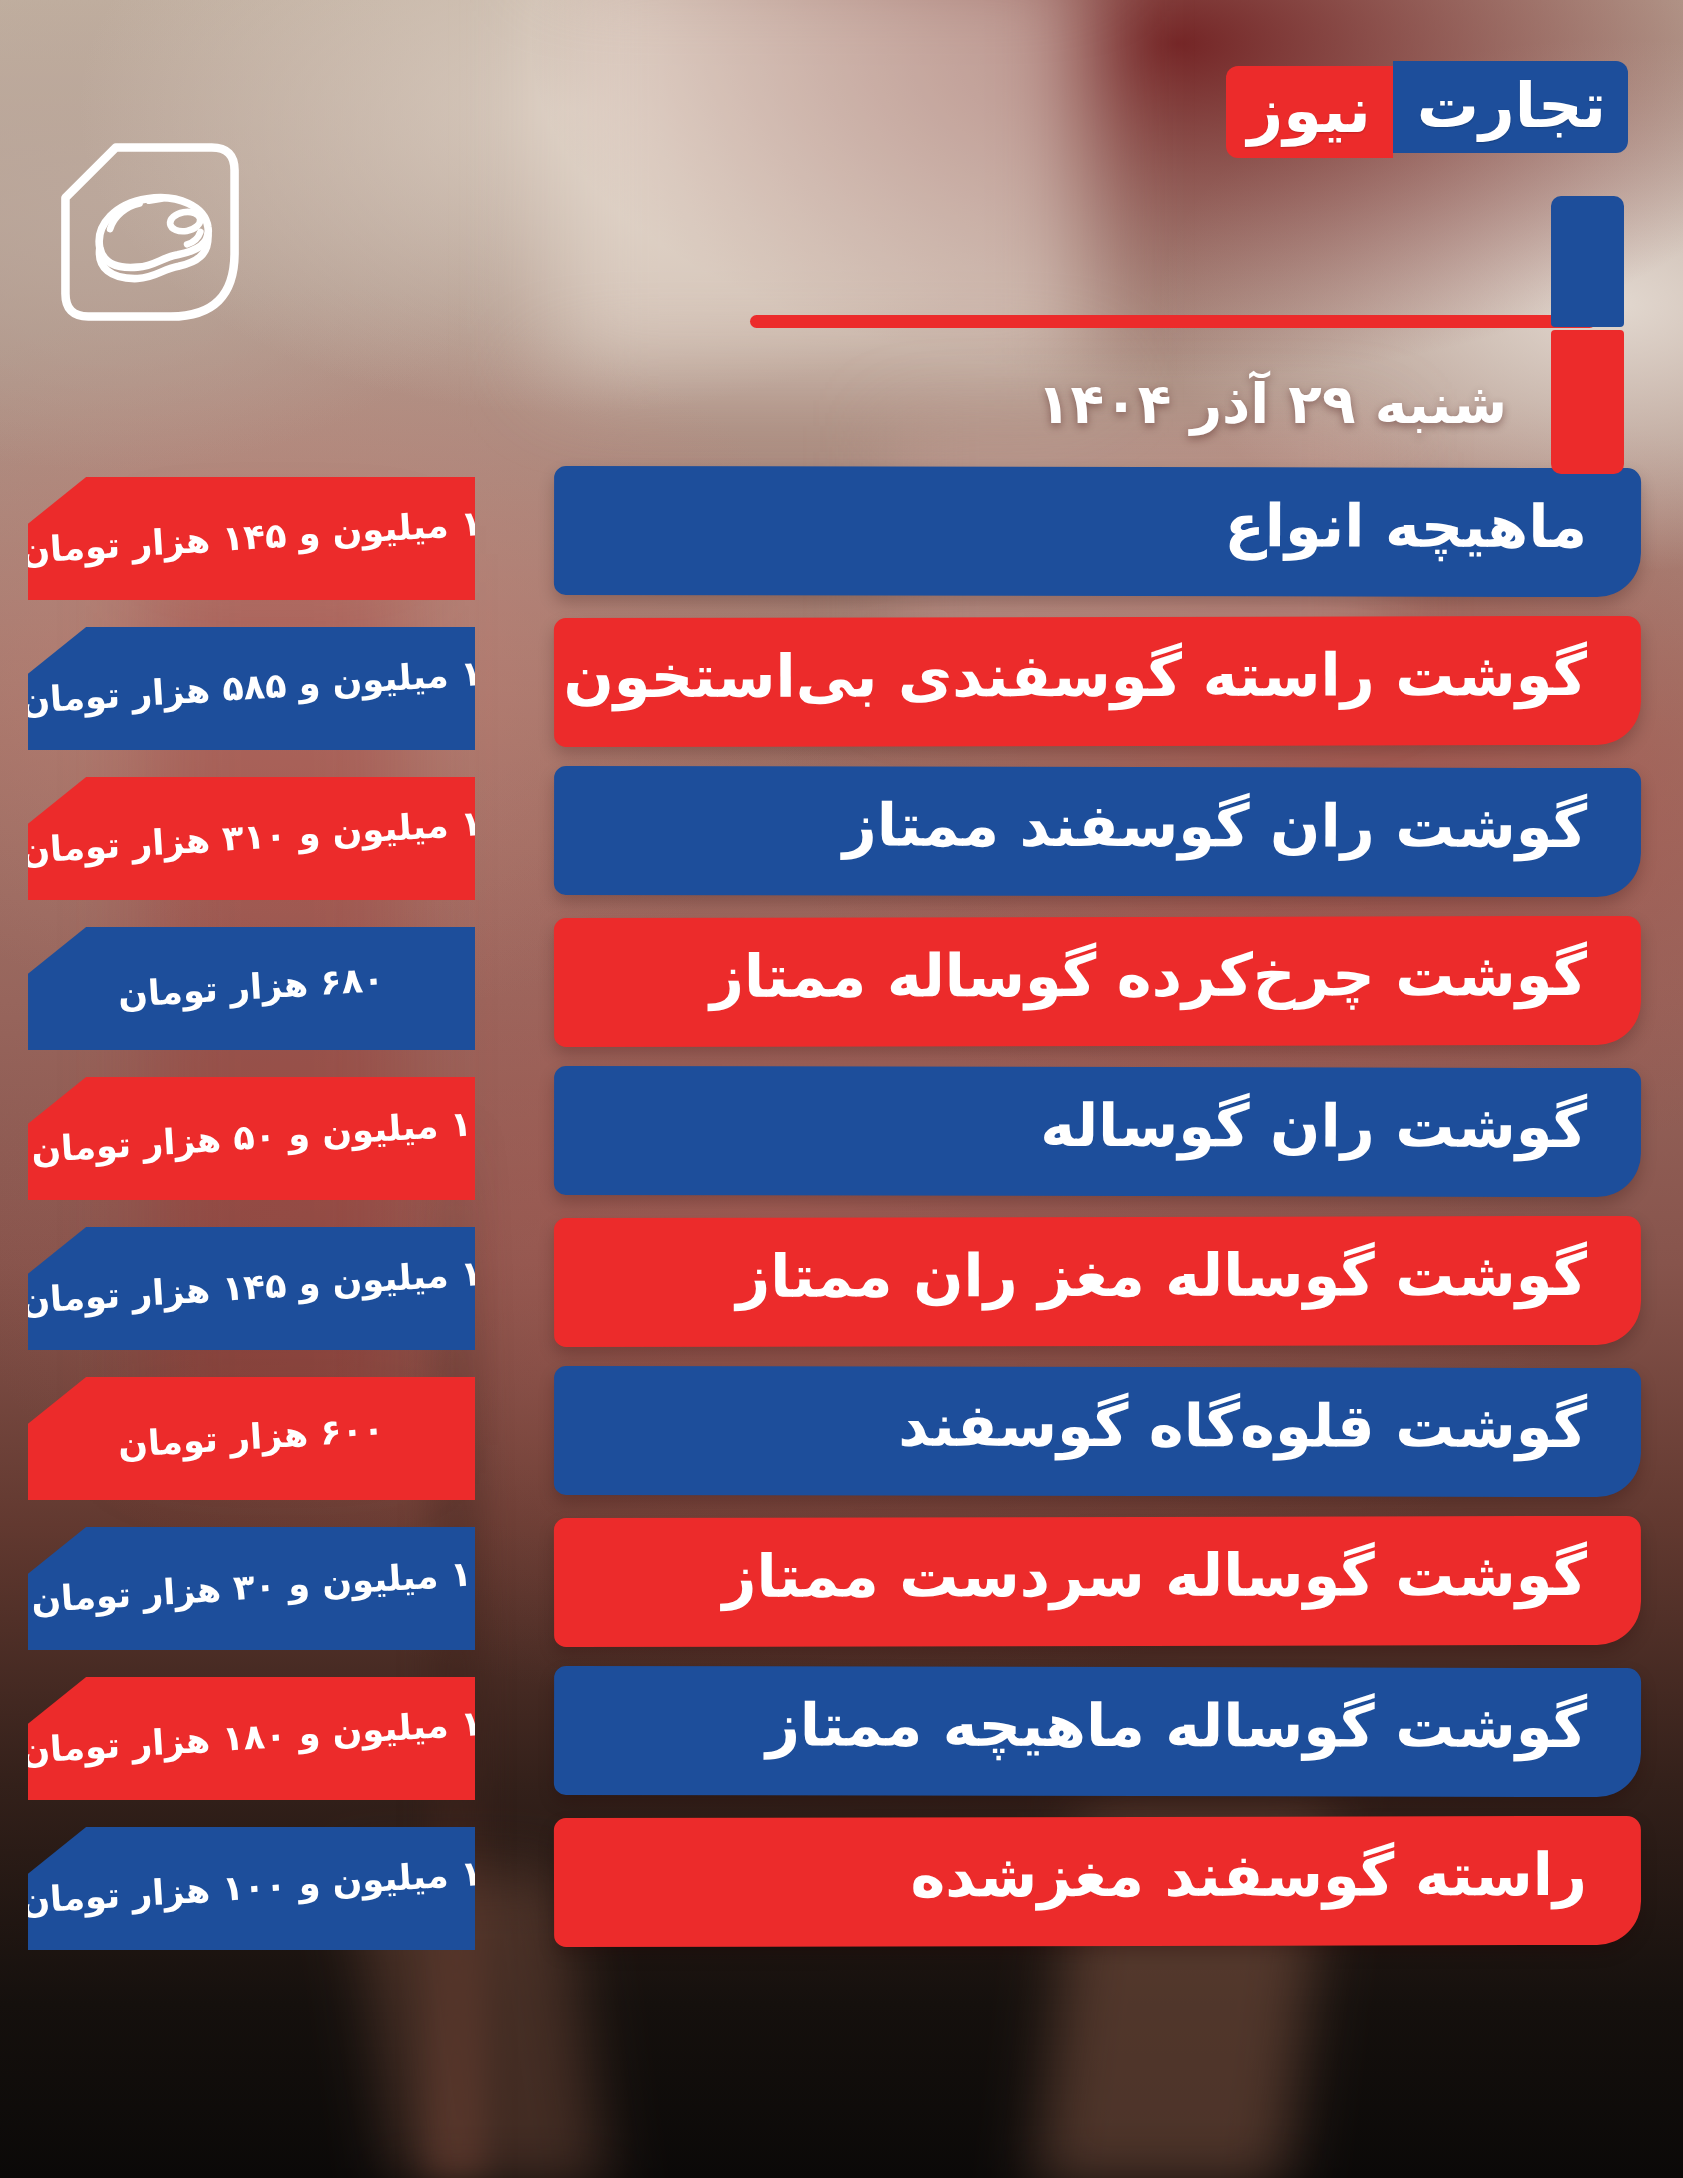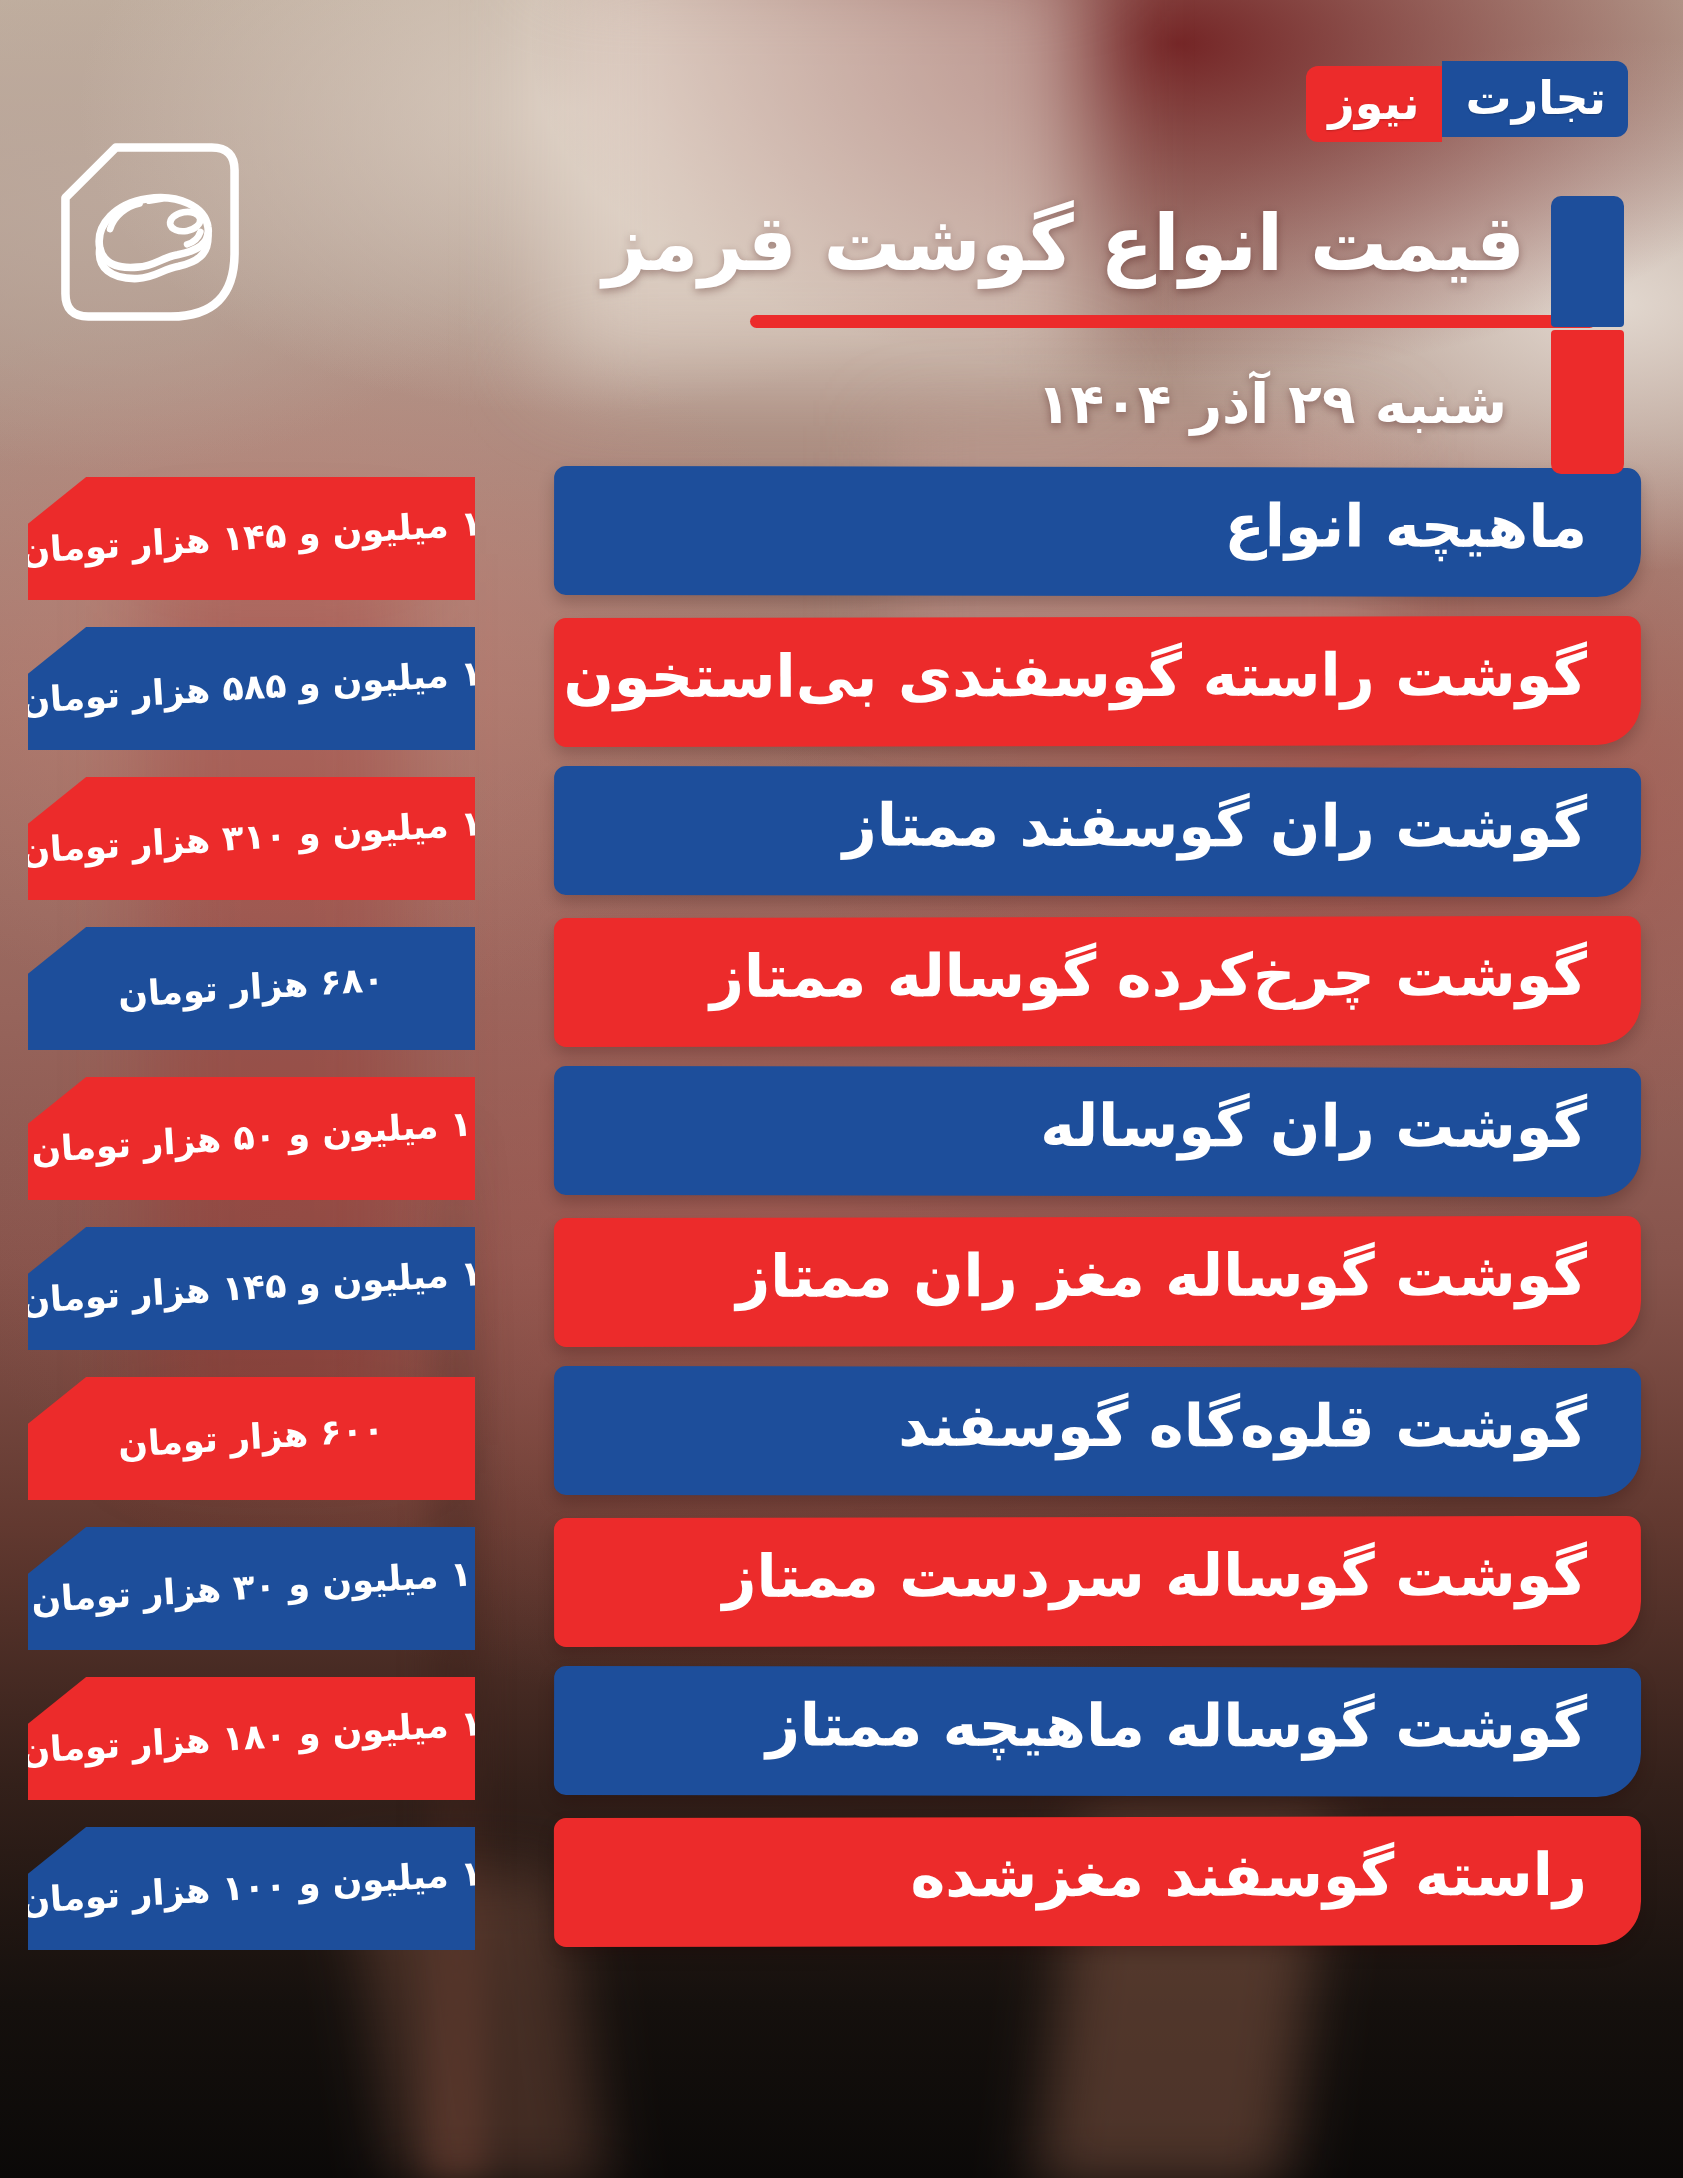--- a/index.html
+++ b/index.html
@@ -26,21 +26,21 @@
   .s2{left:1059px;top:1812px;width:248px;height:376px;background:rgba(130,86,68,.55);
       filter:blur(30px);transform:skewX(-7deg);}
   .s3{left:376px;top:1871px;width:208px;height:317px;background:rgba(118,76,60,.5);
       filter:blur(30px);transform:skewX(8deg);}
   .s4{left:554px;top:-40px;width:535px;height:416px;background:rgba(238,228,216,.55);filter:blur(46px);}
   .s5{left:149px;top:554px;width:257px;height:891px;background:rgba(150,44,40,.30);filter:blur(42px);}
   .s6{left:891px;top:426px;width:495px;height:257px;background:rgba(210,170,160,.35);filter:blur(40px);}
 
   
   .logo{position:absolute;top:61px;right:55px;z-index:3;display:flex;align-items:flex-start;}
-  .logo-seg{color:#fff;font-weight:bold;font-size:46px;line-height:1;padding:14px 22px 16px;
+  .logo-seg{color:#fff;font-weight:bold;font-size:62px;line-height:1;padding:14px 22px 16px;
             text-shadow:0 1px 2px rgba(0,0,0,.2);}
   .logo-blue{background:var(--blue,#1d4e9b);border-radius:0 12px 12px 0;padding-left:24px;}
   .logo-red{background:var(--red,#ec2b2b);border-radius:12px 0 0 12px;transform:translateY(5px);}
 
   .meat-badge{position:absolute;top:137px;left:55px;z-index:3;}
 
   .page-title{
     position:absolute;top:194px;right:158px;z-index:3;margin:0;
     color:#fff;font-size:77px;font-weight:bold;line-height:1.3;letter-spacing:-1px;
     text-shadow:0 3px 8px rgba(60,10,10,.35);white-space:nowrap;
@@ -106,21 +106,20 @@
       <path d="M 64 11 L 165 11 Q 189 11 189 35 L 189 122 Q 189 189 122 189 L 35 189 Q 11 189 11 165 L 11 64 Z" fill="none" stroke="#ffffff" stroke-width="9" stroke-linejoin="round"></path>
       <path d="M 47 116 C 43 92 64 70 97 65 C 130 60 158 73 161 95 C 164 113 148 120 129 124 C 112 127 105 136 87 137 C 64 139 50 132 47 116 Z" fill="none" stroke="#ffffff" stroke-width="8" stroke-linejoin="round"></path>
       <path d="M 47 118 C 45 137 58 150 87 149 C 106 148 113 139 130 136 C 149 132 162 124 161 103" fill="none" stroke="#ffffff" stroke-width="8" stroke-linecap="round"></path>
       <ellipse cx="137" cy="89" rx="16" ry="10" fill="none" stroke="#ffffff" stroke-width="7" transform="rotate(-10 137 89)"></ellipse>
       <path d="M 58 97 C 62 83 75 73 89 70" fill="none" stroke="#ffffff" stroke-width="7" stroke-linecap="round"></path>
       <path d="M 99 67 L 112 65" fill="none" stroke="#ffffff" stroke-width="7" stroke-linecap="round"></path>
       <path d="M 139 113 C 146 111 151 106 153 100" fill="none" stroke="#ffffff" stroke-width="7" stroke-linecap="round"></path>
     </svg>
   </div>
 
-  <h1 class="page-title">قیمت انواع گوشت قرمز</h1>
   <div class="underline"></div>
   <div class="accent">
     <div class="accent-blue"></div>
     <div class="accent-red"></div>
   </div>
   <div class="date-line">شنبه ۲۹ آذر ۱۴۰۴</div>
 
   <main class="rows">
 
     <div class="row">

